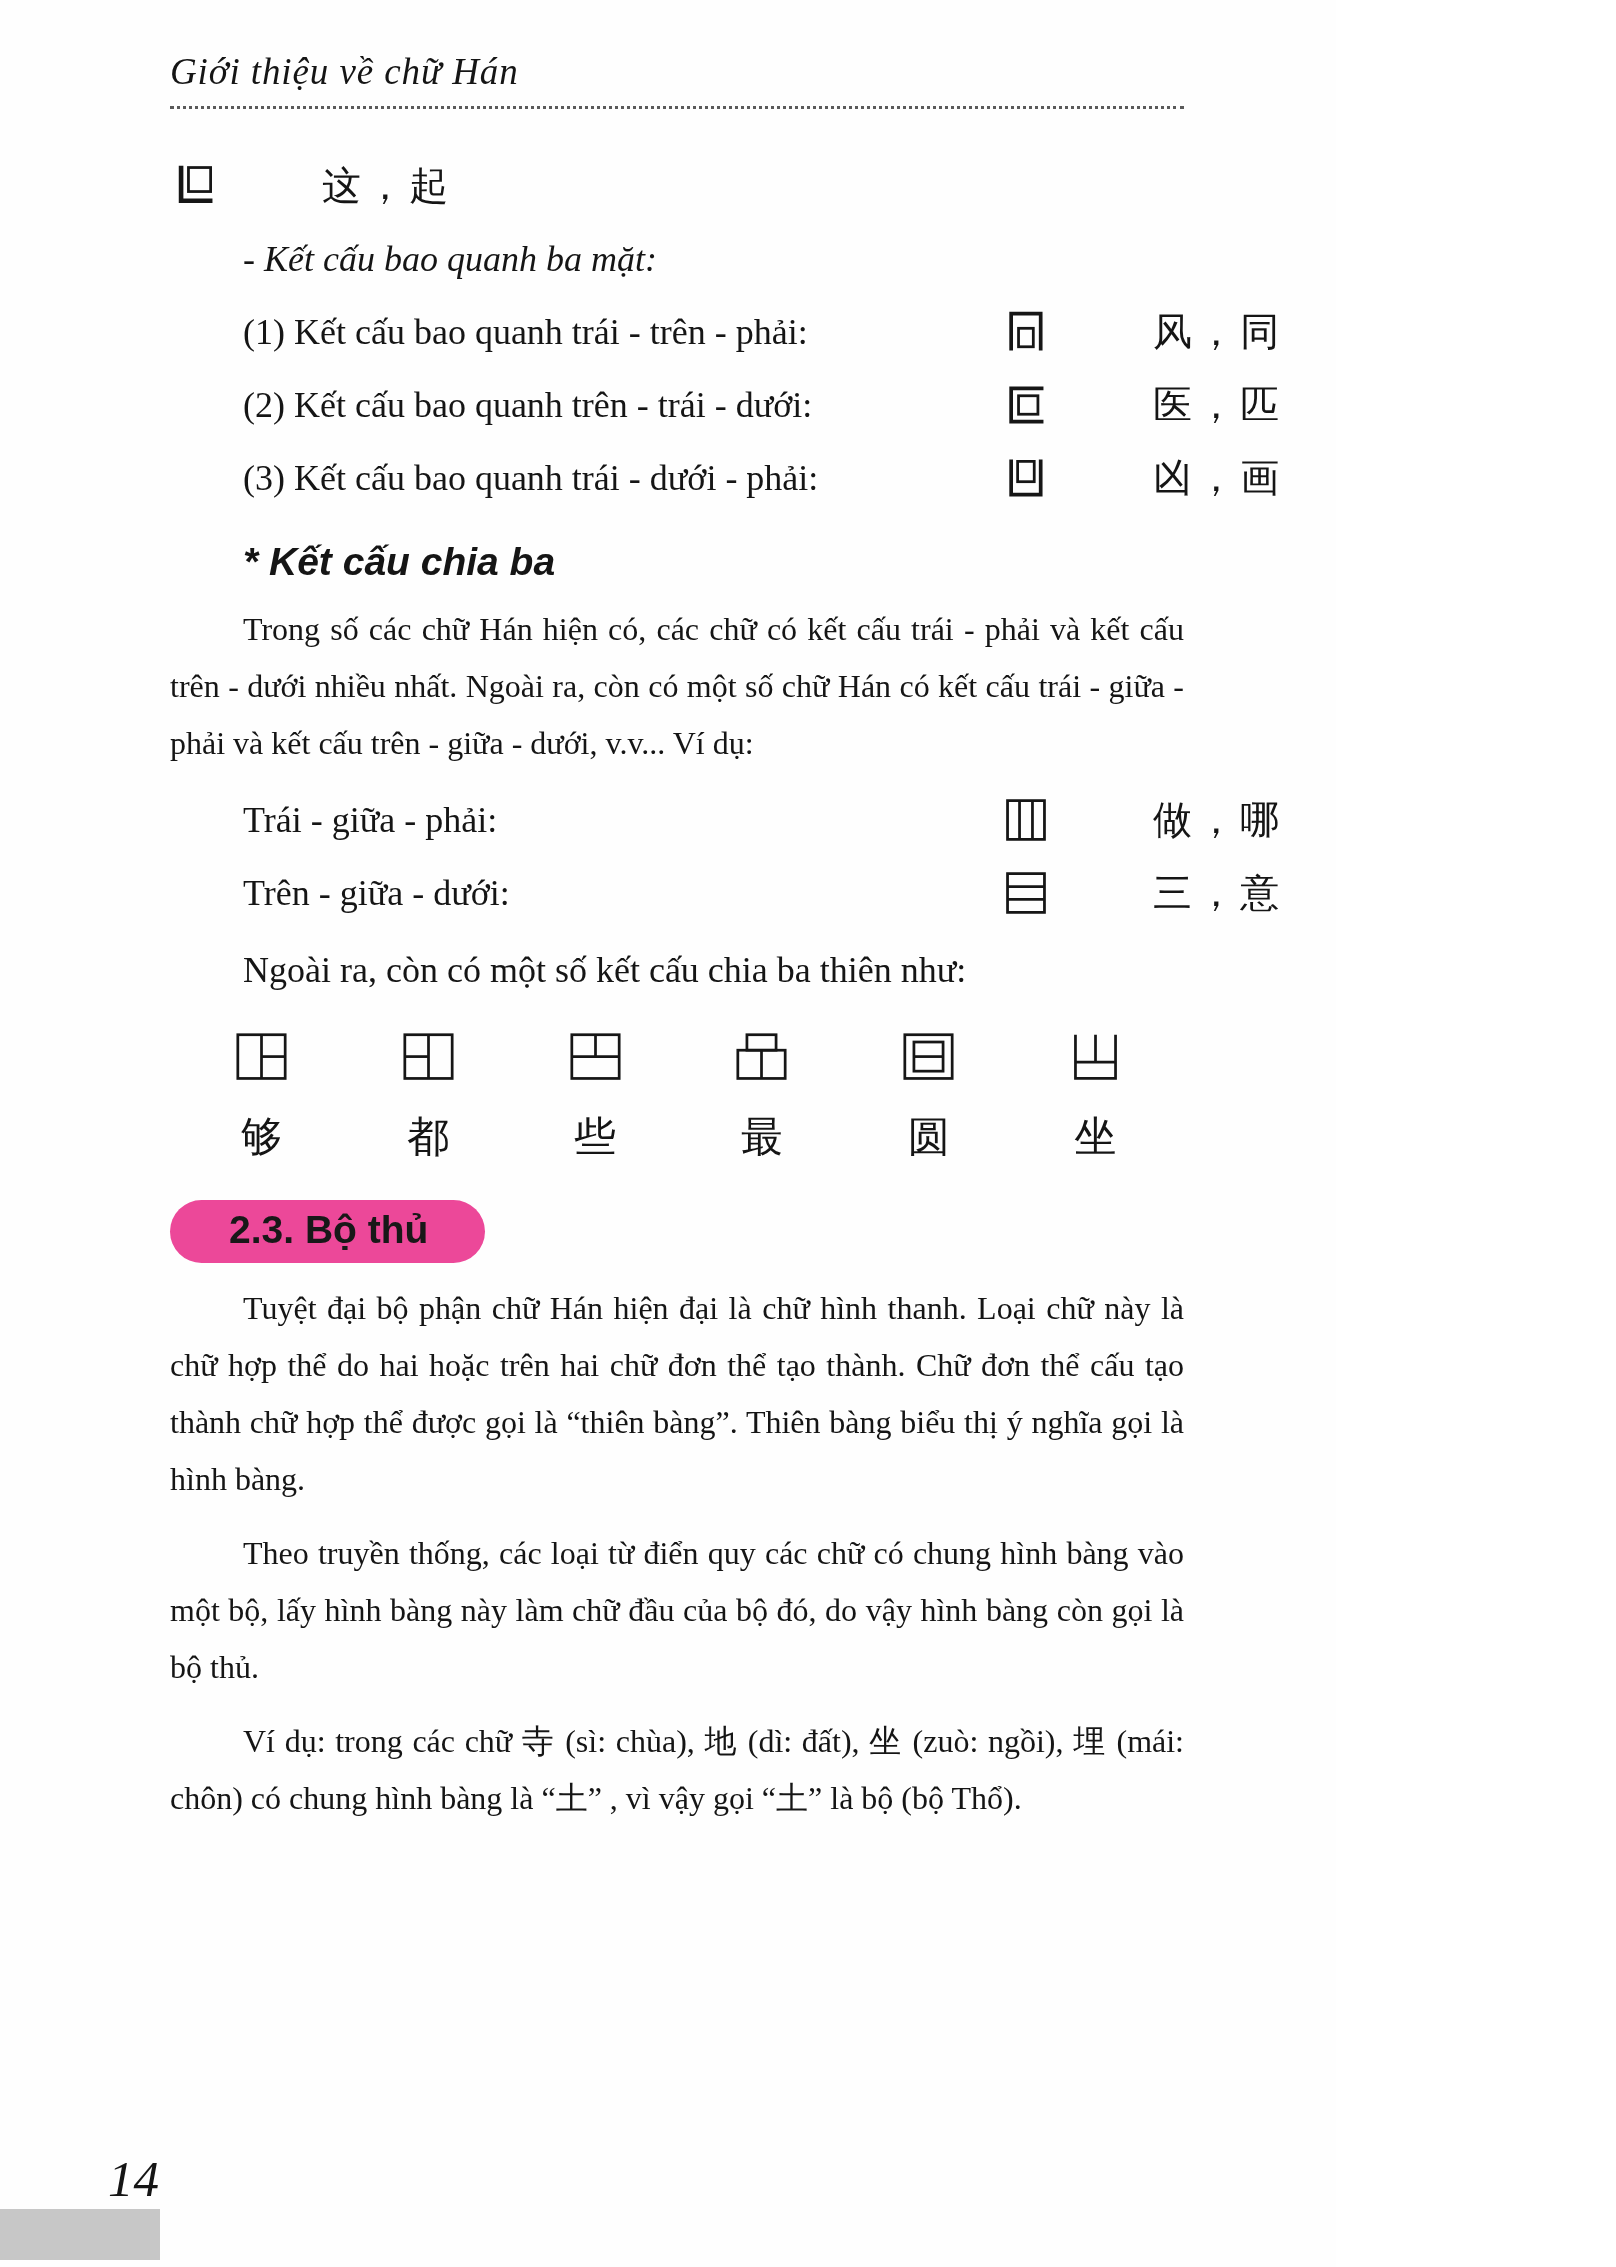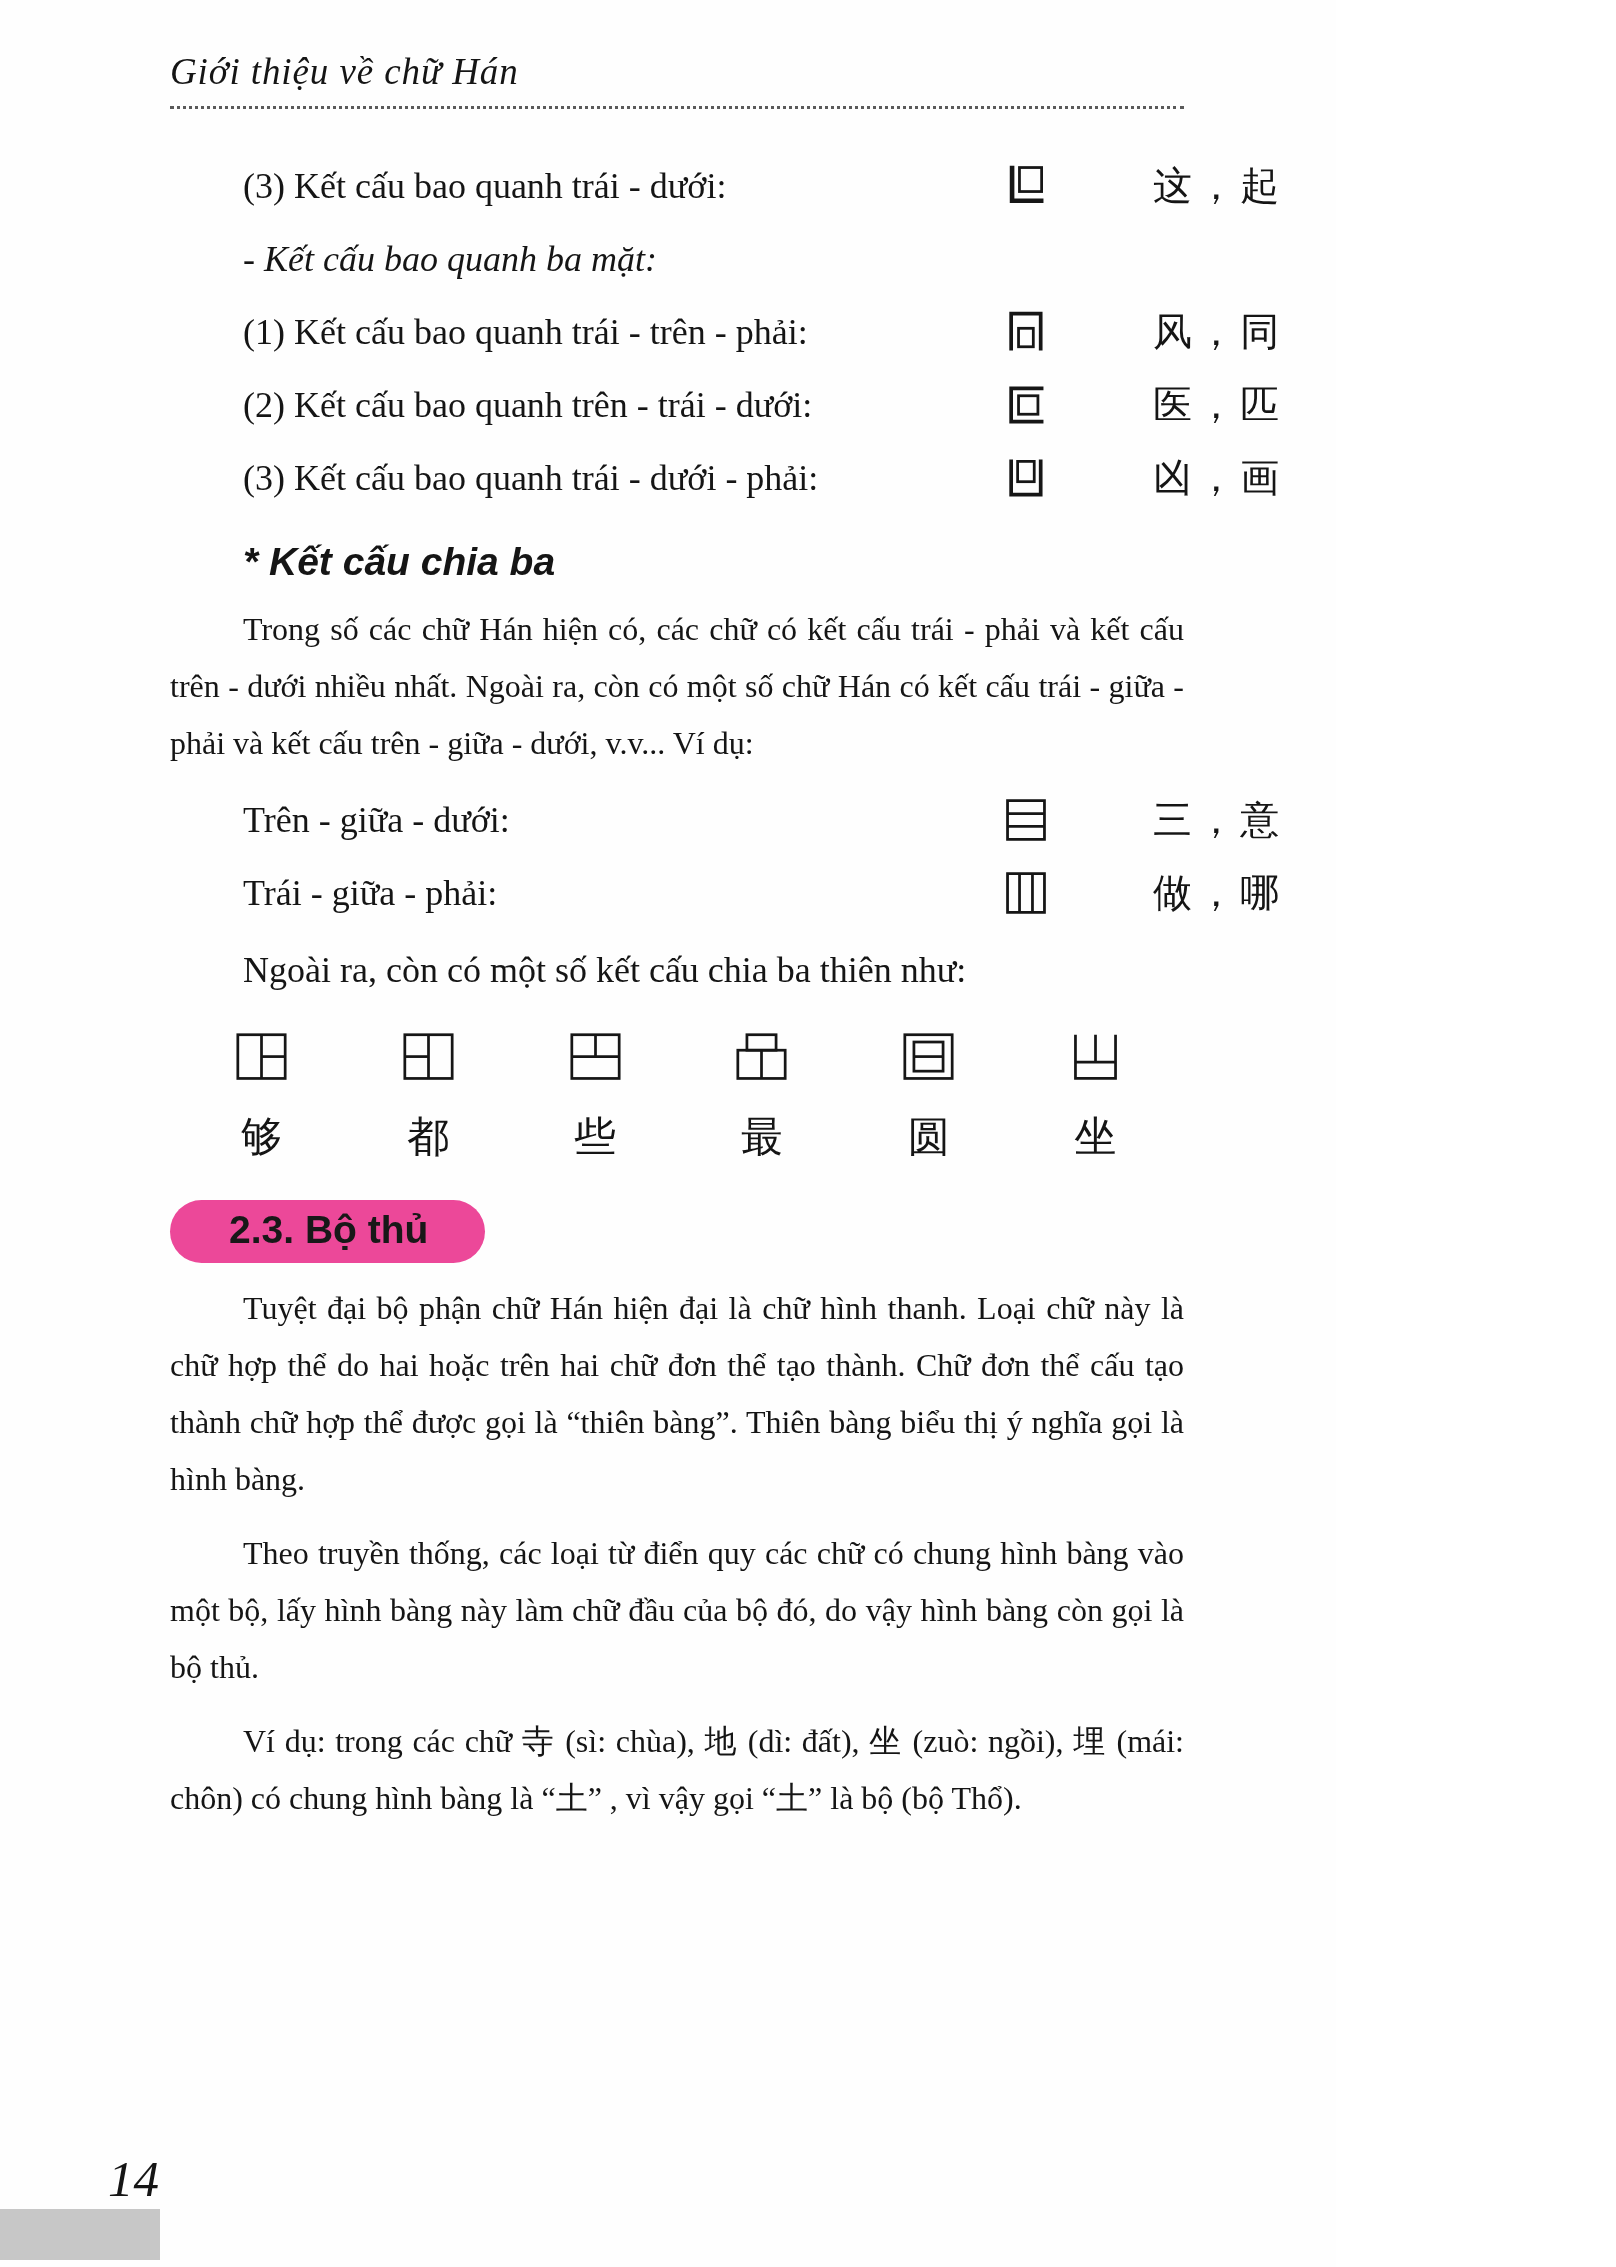--- a/index.html
+++ b/index.html
@@ -57,21 +57,20 @@
 
 <div class="page">
   <div class="content">
 
     <div class="header-title">Giới thiệu về chữ Hán</div>
     <div class="dotted-rule"></div>
 
     <div class="structure-list">
 
       <div class="s-row">
-        <div class="s-label">(3) Kết cấu bao quanh trái - dưới:</div>
         <div class="s-diagram">
           <svg class="diag" width="48" height="48" viewBox="0 0 52 52">
             <path d="M12 4 V42 H46" stroke-width="5"></path>
             <rect x="20" y="6" width="24" height="26" stroke-width="3"></rect>
           </svg>
         </div>
         <div class="s-ex">这，起</div>
       </div>
 
       <div class="s-row italic">
@@ -116,43 +115,43 @@
 
     </div>
 
     <div class="star-heading">* Kết cấu chia ba</div>
 
     <p class="para">Trong số các chữ Hán hiện có, các chữ có kết cấu trái - phải và kết cấu trên - dưới nhiều nhất. Ngoài ra, còn có một số chữ Hán có kết cấu trái - giữa - phải và kết cấu trên - giữa - dưới, v.v... Ví dụ:</p>
 
     <div class="split-rows">
 
       <div class="s-row">
+        <div class="s-label">Trái - giữa - phải:</div>
+        <div class="s-diagram">
+          <svg class="diag" width="50" height="48" viewBox="0 0 54 52">
+            <rect x="7" y="5" width="40" height="42" stroke-width="3"></rect>
+            <line x1="20" y1="5" x2="20" y2="47" stroke-width="3"></line>
+            <line x1="34" y1="5" x2="34" y2="47" stroke-width="3"></line>
+          </svg>
+        </div>
+        <div class="s-ex">做，哪</div>
+      </div>
+
+      <div class="s-row">
         <div class="s-label">Trên - giữa - dưới:</div>
         <div class="s-diagram">
           <svg class="diag" width="50" height="48" viewBox="0 0 54 52">
             <rect x="7" y="5" width="40" height="42" stroke-width="3"></rect>
             <line x1="7" y1="19" x2="47" y2="19" stroke-width="3"></line>
             <line x1="7" y1="33" x2="47" y2="33" stroke-width="3"></line>
           </svg>
         </div>
         <div class="s-ex">三，意</div>
       </div>
 
-      <div class="s-row">
-        <div class="s-label">Trái - giữa - phải:</div>
-        <div class="s-diagram">
-          <svg class="diag" width="50" height="48" viewBox="0 0 54 52">
-            <rect x="7" y="5" width="40" height="42" stroke-width="3"></rect>
-            <line x1="20" y1="5" x2="20" y2="47" stroke-width="3"></line>
-            <line x1="34" y1="5" x2="34" y2="47" stroke-width="3"></line>
-          </svg>
-        </div>
-        <div class="s-ex">做，哪</div>
-      </div>
-
     </div>
 
     <div class="lead-line">Ngoài ra, còn có một số kết cấu chia ba thiên như:</div>
 
     <div class="grid-row">
 
       <div class="grid-cell">
         <svg class="diag" width="55" height="51" viewBox="0 0 60 56">
           <rect x="4" y="3" width="52" height="48" stroke-width="3"></rect>
           <line x1="30" y1="3" x2="30" y2="51" stroke-width="3"></line>

